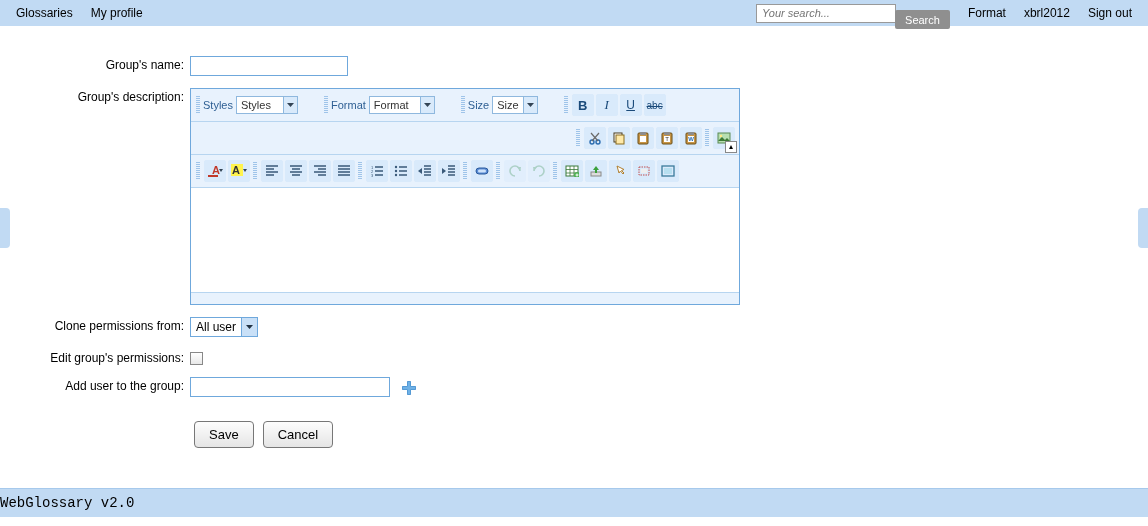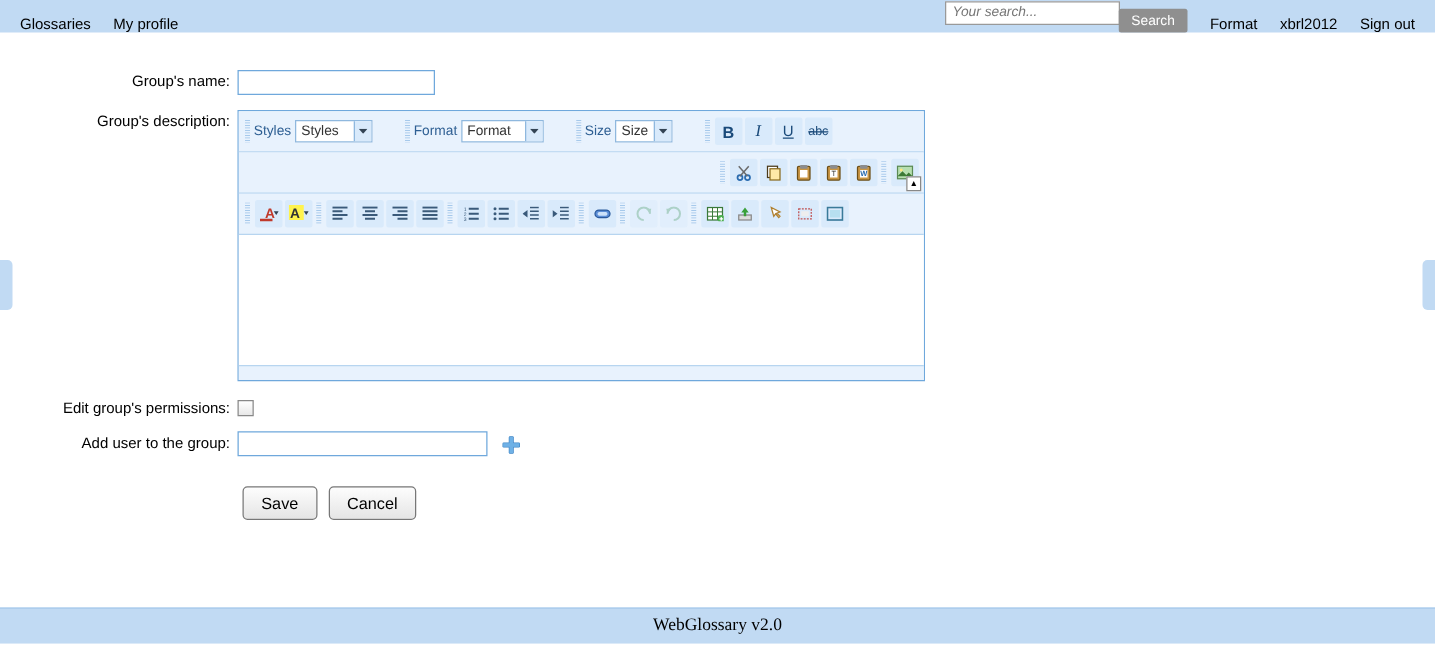--- a/index.html
+++ b/index.html
@@ -7,21 +7,21 @@
   font-family: Verdana, Tahoma, Arial, sans-serif;
   font-size: 12px;
   background: #fff;
   color: #000;
   width: 1148px;
 }
 .topbar {
   background: #C1DAF3;
   height: 26px;
   display: flex;
-  align-items: flex-end;
+  align-items: center;
   padding: 0 16px;
   gap: 18px;
 }
 .topbar .spacer { flex: 1; }
 .topbar a, .topbar span.navlink {
   color: #000;
   text-decoration: none;
   cursor: pointer;
 }
 .search-box {
@@ -214,23 +214,23 @@
   cursor: pointer;
 }
 .plus-icon {
   display: inline-flex;
   margin-left: 8px;
   vertical-align: middle;
   cursor: pointer;
 }
 .footer {
   background: #C1DAF3;
-  text-align: center;
+  text-align: left;
   padding: 6px 0;
-  font-family: Liberation Serif, serif;
+  font-family: Liberation Mono, monospace;
   font-size: 14px;
   border-top: 1px solid #A6C9EC;
 }
 
 .side-tab {
   position: absolute;
   top: 182px;
   width: 10px;
   height: 40px;
   background: #C1DAF3;
@@ -490,20 +490,33 @@
               </svg>
             </div>
           <div class="collapse-handle">▴</div>
         </div>
         <div class="cke-content"></div>
         <div class="cke-footer"></div>
       </div>
     </div>
   </div>
 
+  <div class="form-row">
+    <div class="form-label">Clone permissions from:</div>
+    <div class="form-field">
+      <div class="select">
+        <span class="select-txt">All user</span>
+        <span class="select-arrow">
+            <svg width="7" height="4">
+              <polygon points="0,0 7,0 3.5,4" fill="#234"></polygon>
+            </svg>
+          </span>
+      </div>
+    </div>
+  </div>
 
   <div class="form-row">
     <div class="form-label">Edit group's permissions:</div>
     <div class="form-field">
       <span class="chk"></span>
     </div>
   </div>
 
   <div class="form-row">
     <div class="form-label">Add user to the group:</div>

